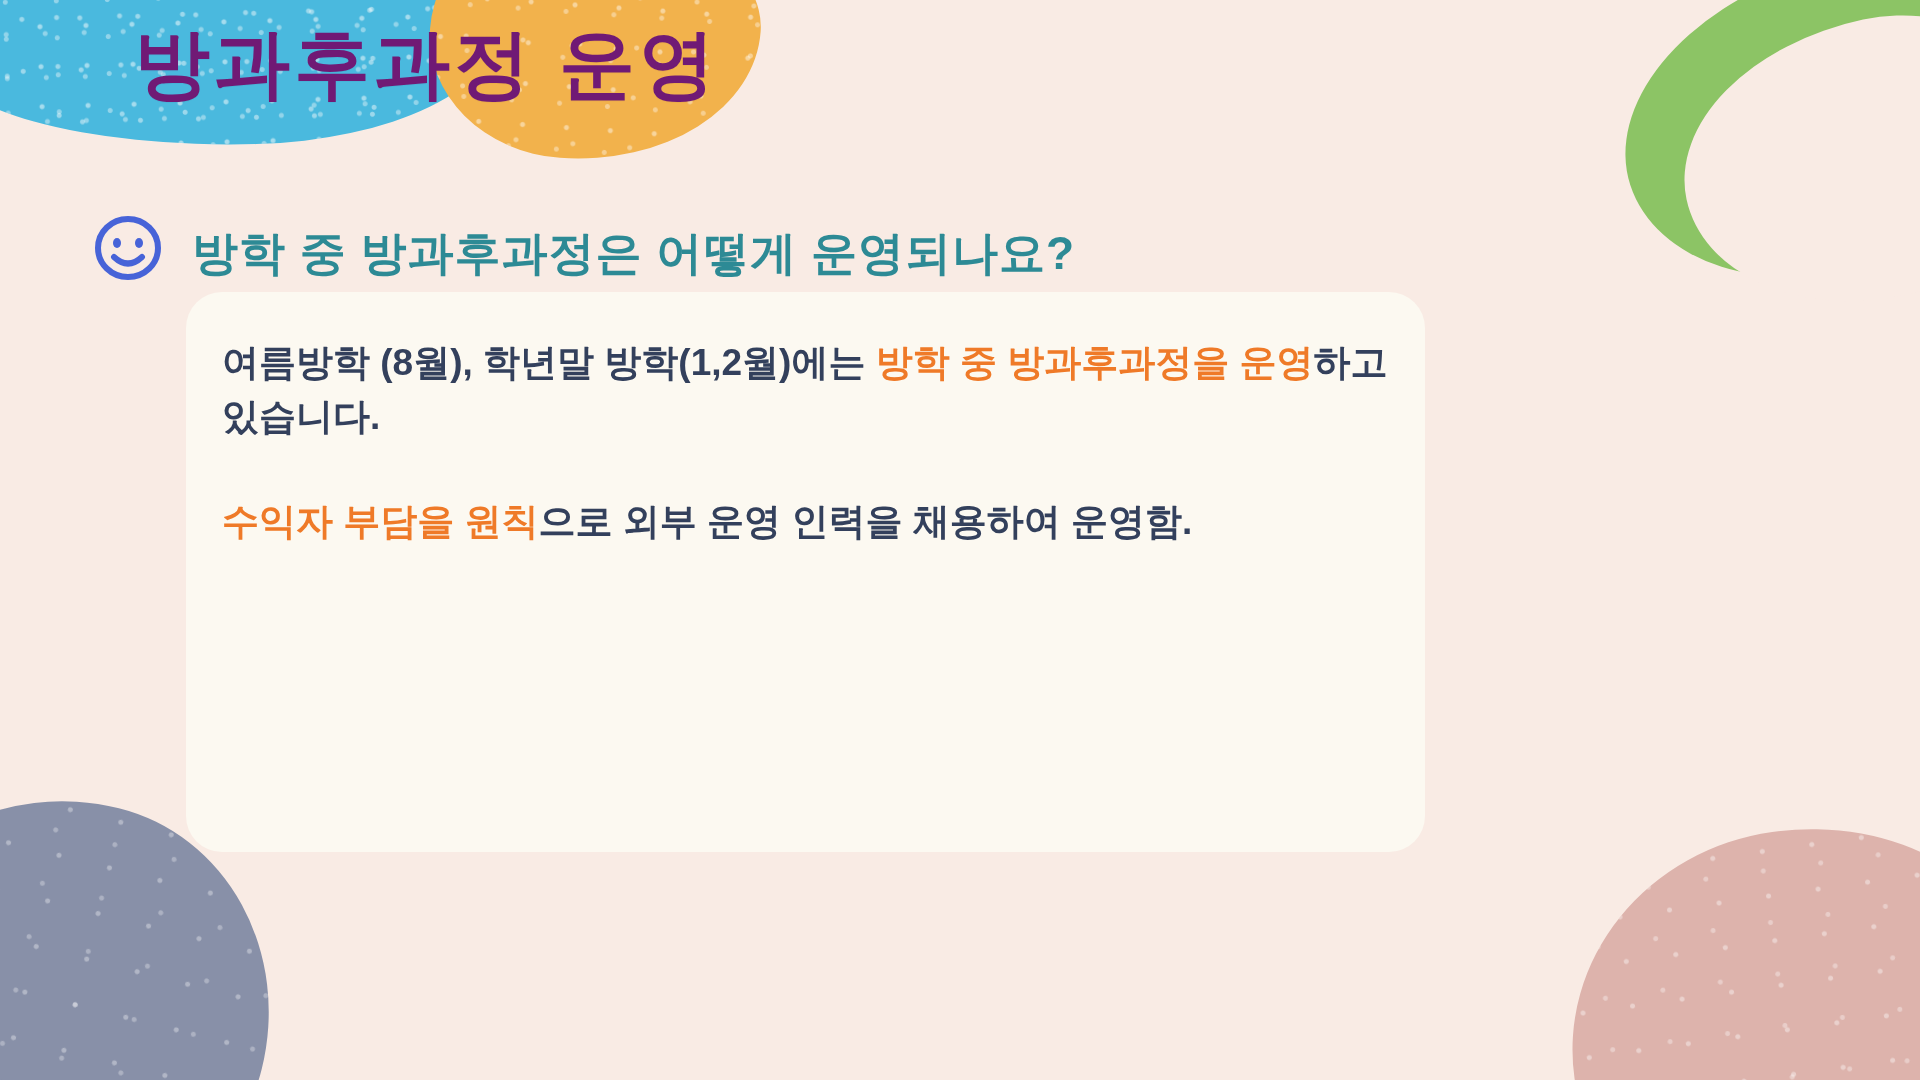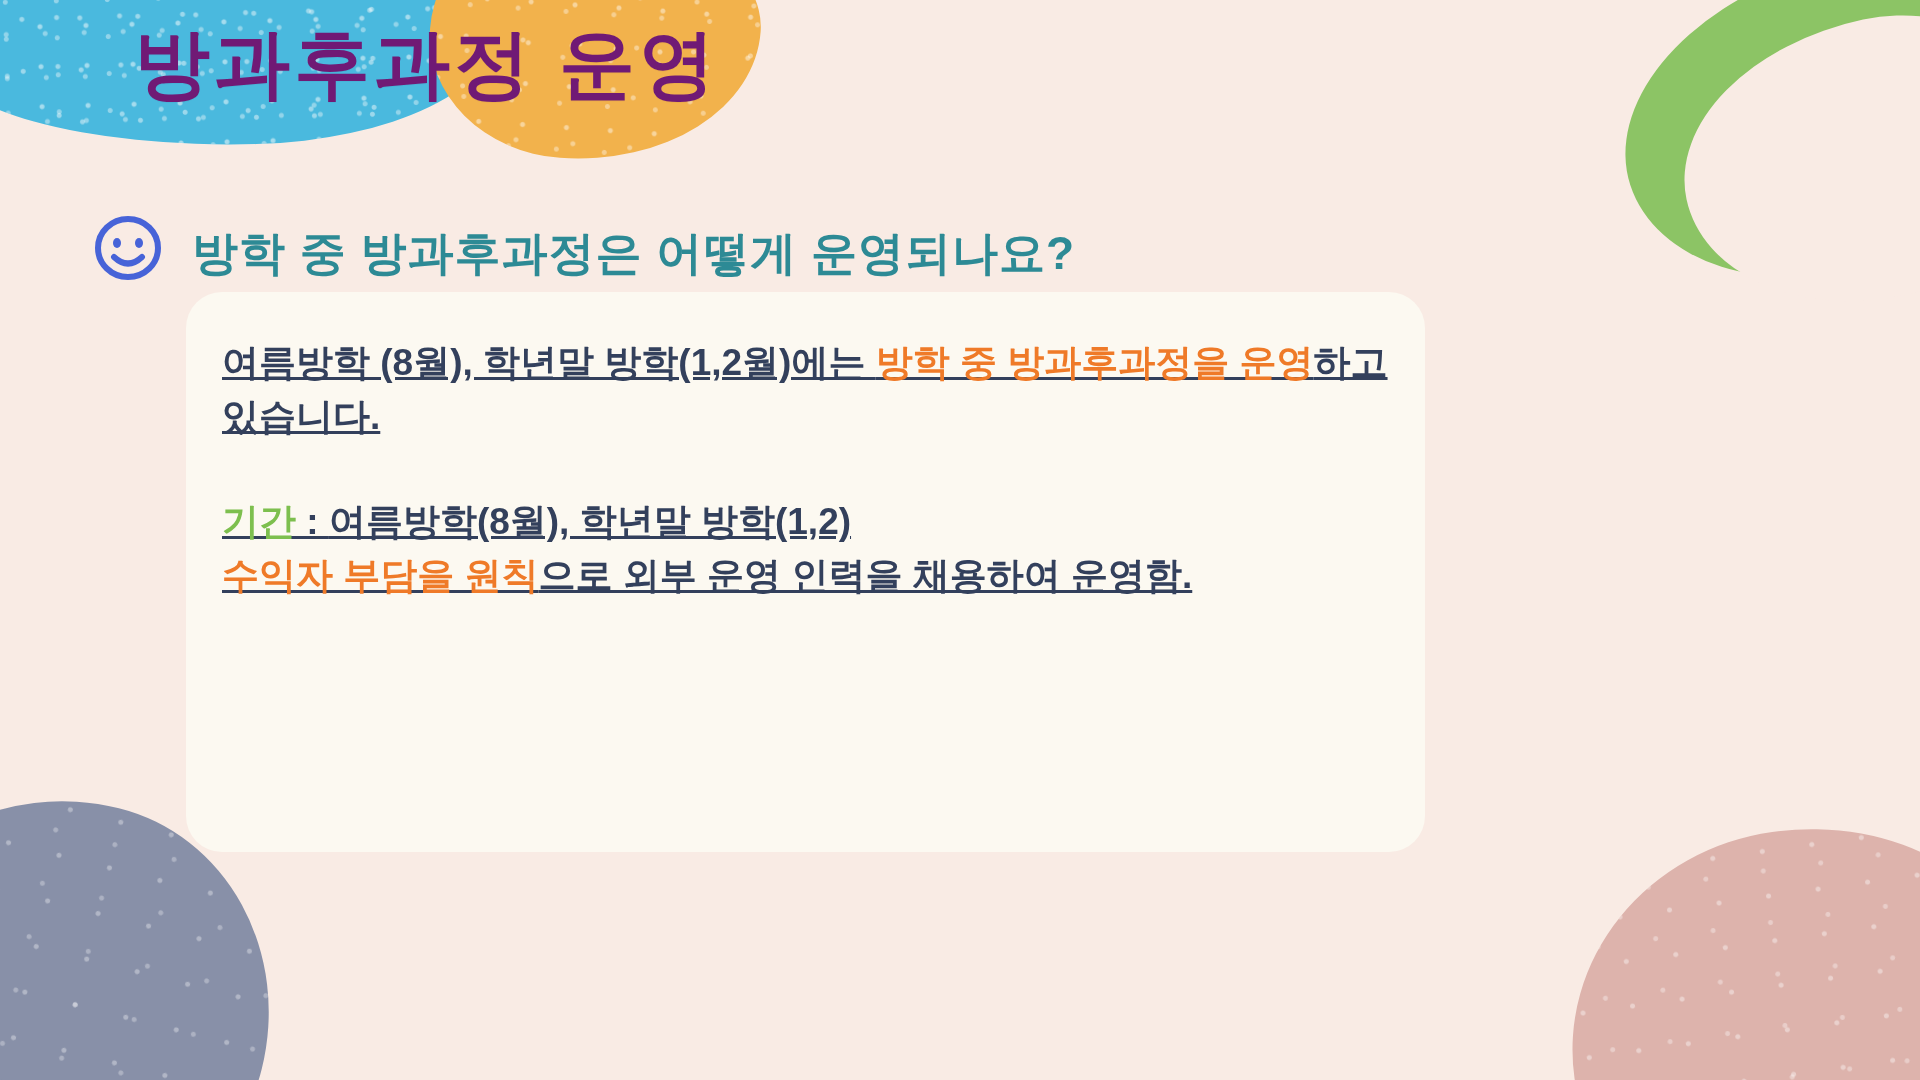--- a/index.html
+++ b/index.html
@@ -120,21 +120,21 @@
     position:absolute; left:186px; top:292px;
     width:1239px; height:560px;
     background:#fcf9f1;
     border-radius:36px;
     padding:44px 26px 0 36px;
     z-index:4;
   }
 
   .body-line {
     font-size:37px; font-weight:700; line-height:1.45;
-    color:#33405c; white-space:nowrap;text-decoration:underline;
+    color:#33405c; white-space:nowrap;
   }
   .body-line.wrap { white-space:normal; }
   .spacer { height:52px; }
 
   .t-orange { color:#ef7a28; }
   .t-green  { color:#7dbf4e; }
   .t-navy   { color:#33405c; }
 
   .row-small { font-size:34px; }
 </style>
@@ -163,22 +163,19 @@
 
 <div id="answer-card">
 
   <div class="body-line wrap">
     <span class="t-navy">여름방학 (8월), 학년말 방학(1,2월)에는 </span><span class="t-orange">방학 중 방과후과정을 운영</span><span class="t-navy">하고 있습니다.</span>
   </div>
 
   <div class="spacer"></div>
 
 
-  <div class="body-line">
-    <span class="t-green">기간</span><span class="t-navy"> : </span><span class="t-navy">여름방학(8월), 학년말 방학(1,2)</span>
-  </div>
 
 
   <div class="body-line">
     <span class="t-orange">수익자 부담을 원칙</span><span class="t-navy">으로 외부 운영 인력을 채용하여 운영함.</span>
   </div>
 
 </div>
 
 </body></html>

